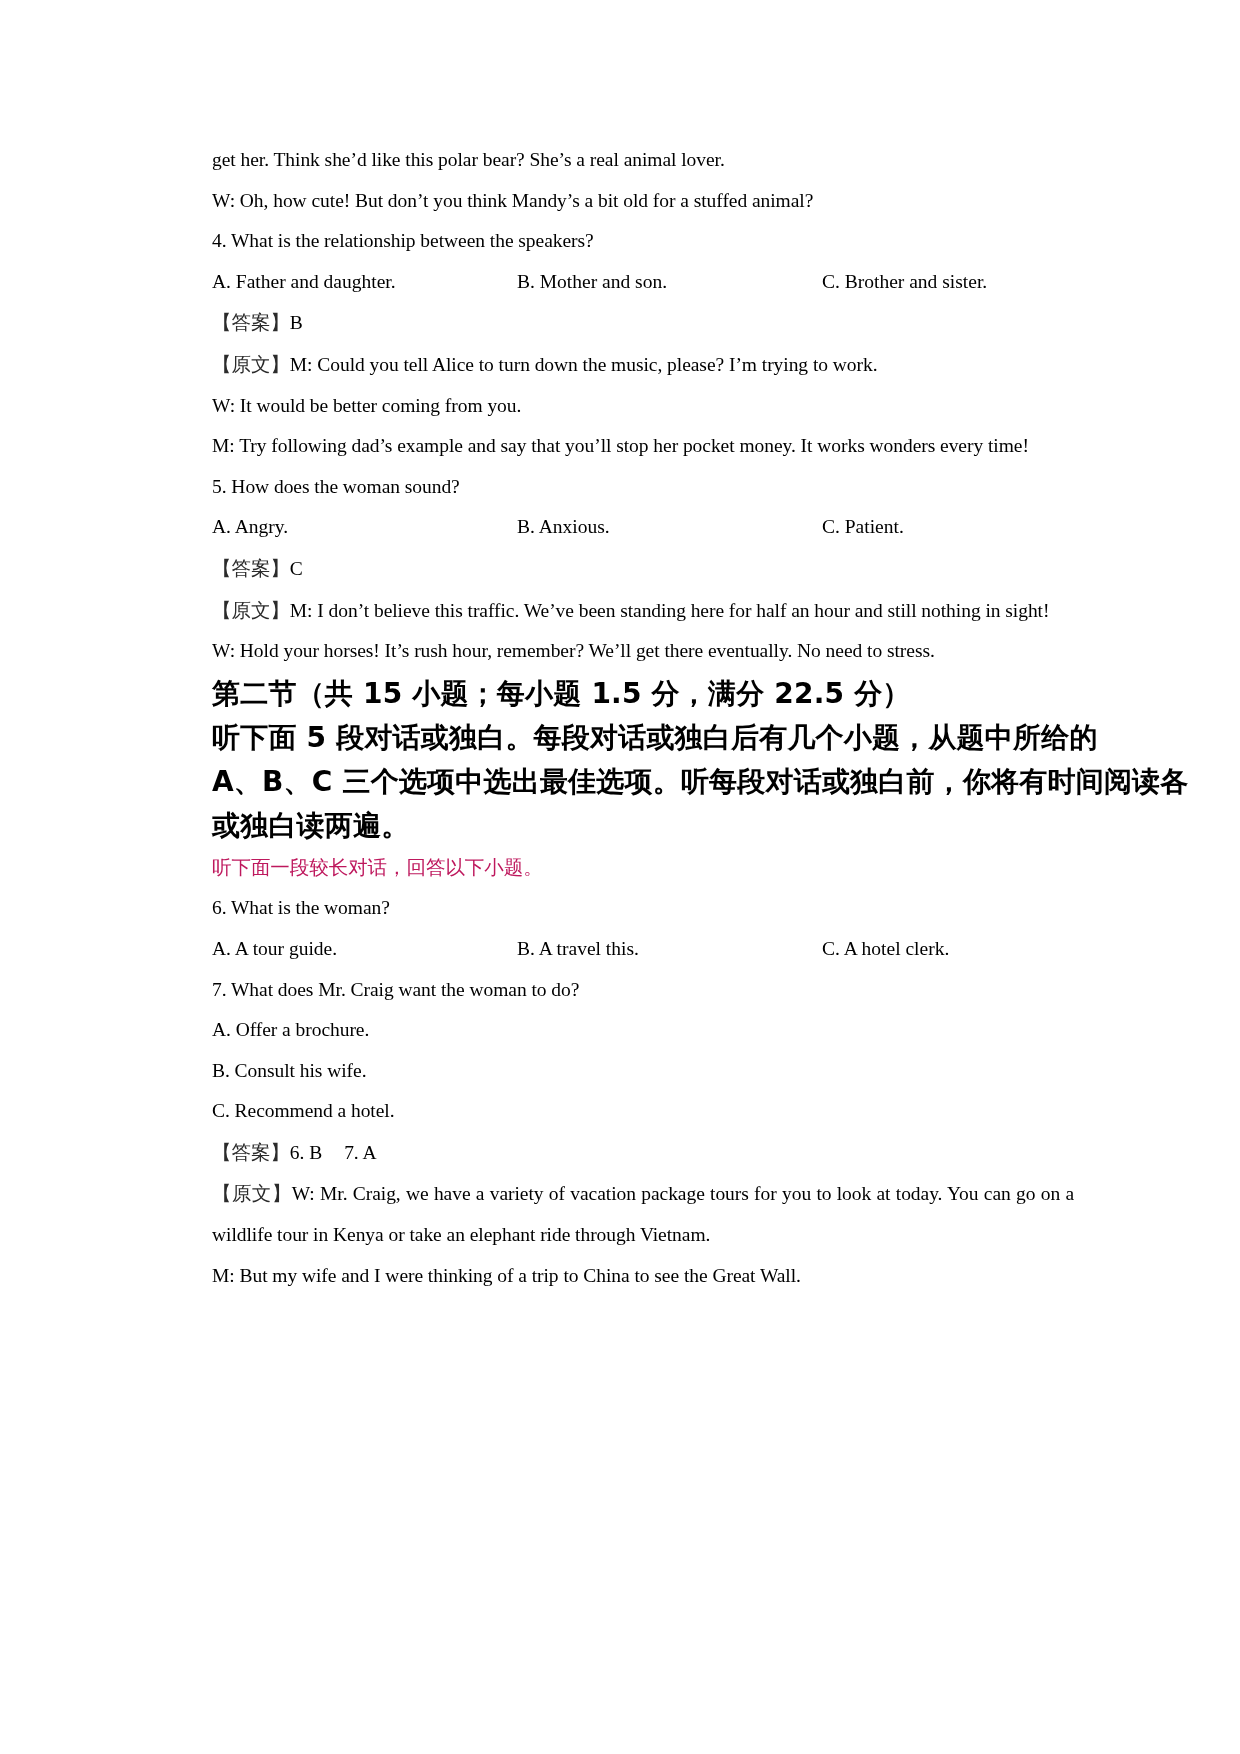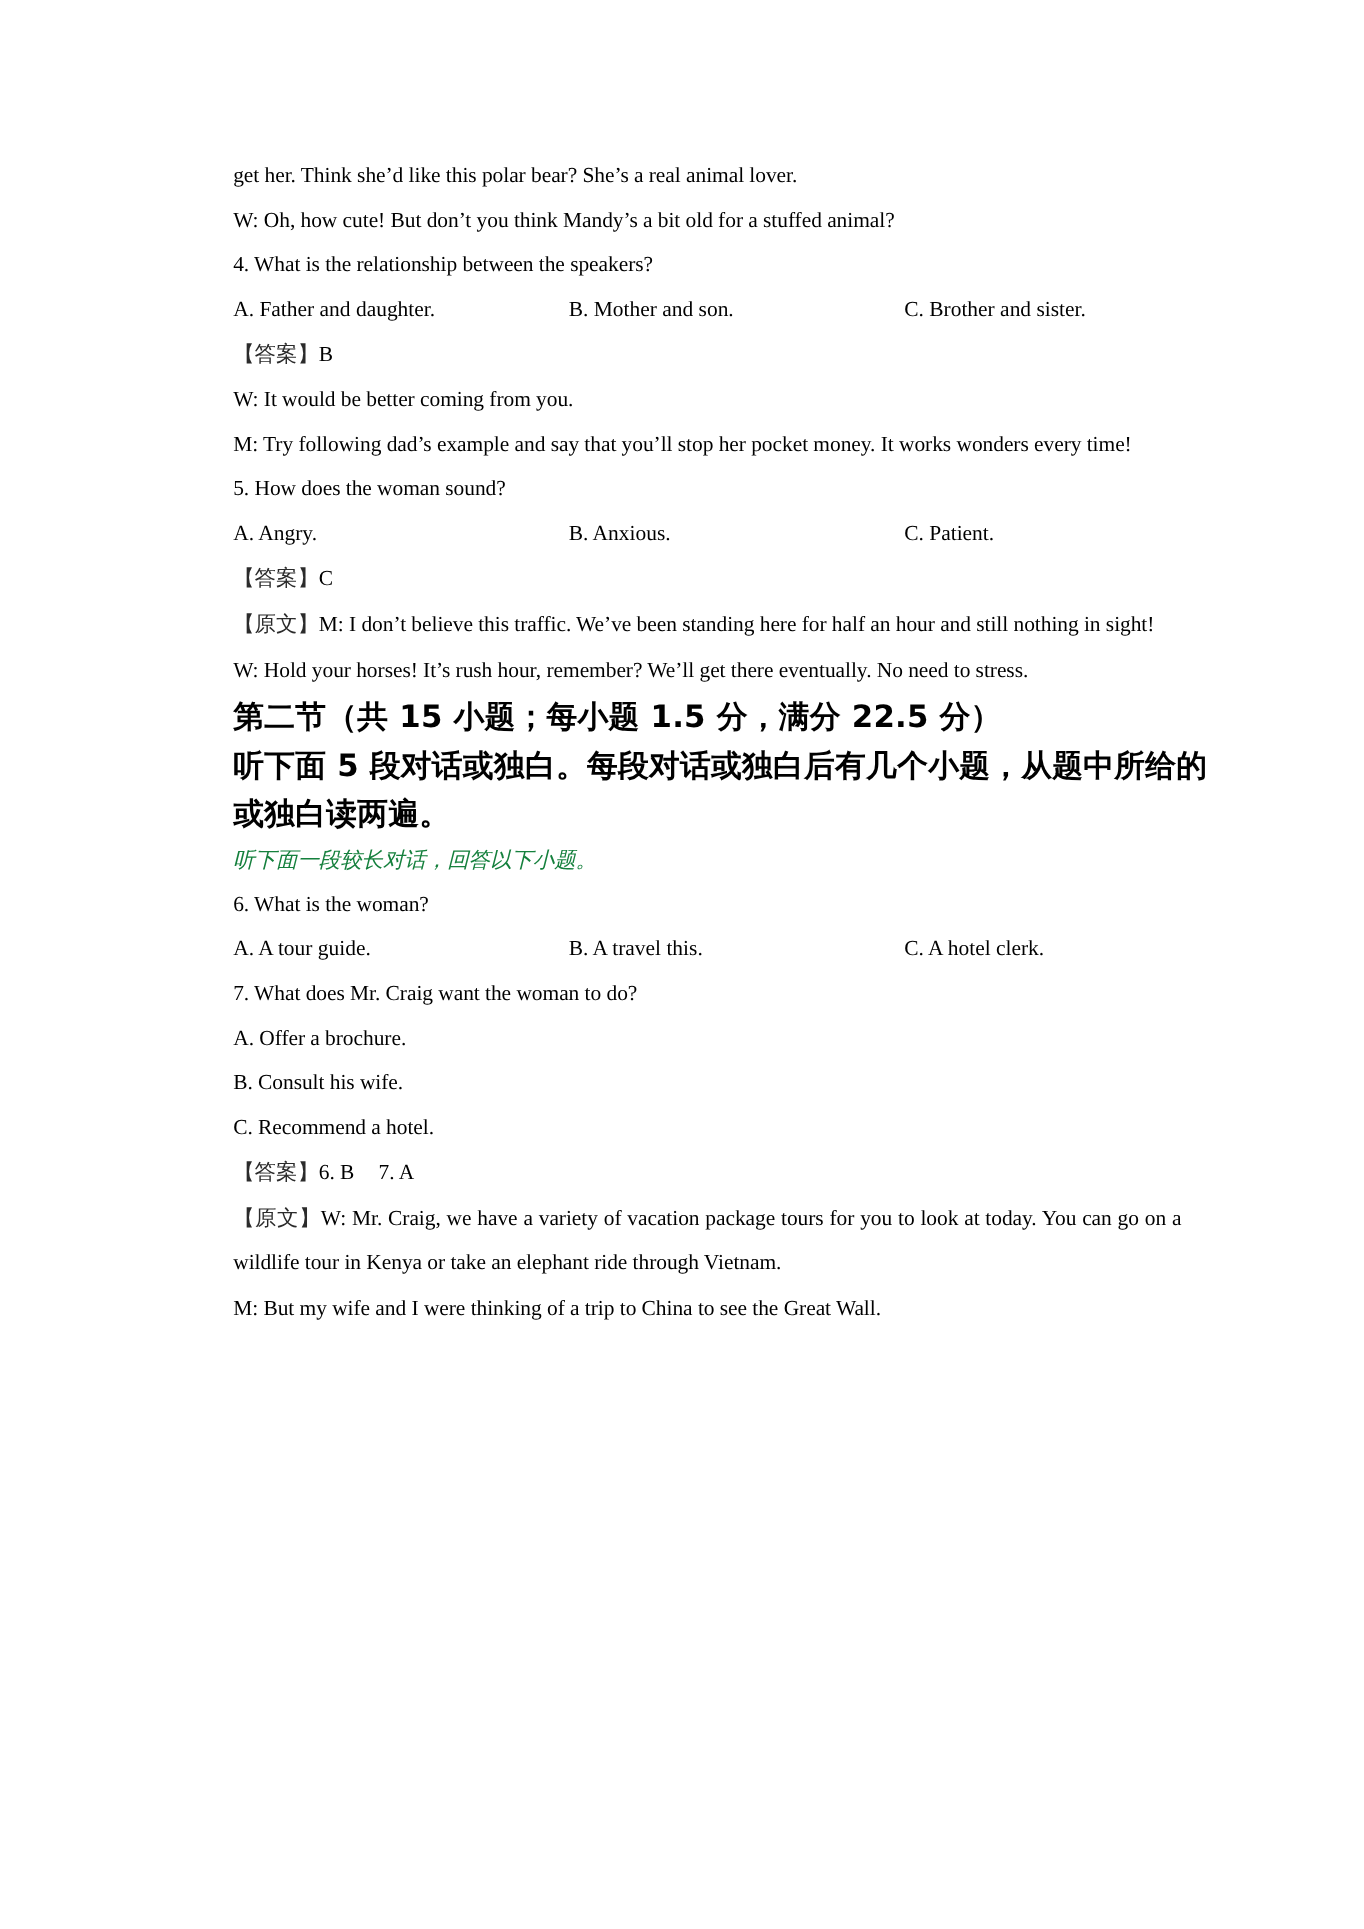--- a/index.html
+++ b/index.html
@@ -54,22 +54,21 @@
   }
   .bold-cn {
     font-family: "DejaVu Sans", "Liberation Sans", sans-serif;
     font-weight: bold;
     font-size: 28px;
     line-height: 44px;
     letter-spacing: 0.2px;
     white-space: nowrap;
   }
   .gray {
-    color: #15803d;
-    font-style: italic;
+    color: #be185d;
   }
   .marker {
     font-family: Liberation Sans, sans-serif;
     color: #2b2b2b;
   }
   .sp { display: inline-block; width: 22px; }
 </style>
 </head>
 <body>
 
@@ -82,20 +81,21 @@
   <div class="para">4. What is the relationship between the speakers?</div>
 
   <div class="opts">
     <span class="oa">A. Father and daughter.</span>
     <span class="ob">B. Mother and son.</span>
     <span class="oc">C. Brother and sister.</span>
   </div>
 
   <div class="line"><span class="marker">【答案】</span><span>B</span></div>
 
+  <div class="para"><span class="marker">【原文】</span><span>M: Could you tell Alice to turn down the music, please? I’m trying to work.</span></div>
 
   <div class="para">W: It would be better coming from you.</div>
 
   <div class="para">M: Try following dad’s example and say that you’ll stop her pocket money. It works wonders every time!</div>
 
   <div class="para">5. How does the woman sound?</div>
 
   <div class="opts">
     <span class="oa">A. Angry.</span>
     <span class="ob">B. Anxious.</span>
@@ -104,20 +104,21 @@
 
   <div class="line"><span class="marker">【答案】</span><span>C</span></div>
 
   <div class="para"><span class="marker">【原文】</span><span>M: I don’t believe this traffic. We’ve been standing here for half an hour and still nothing in sight!</span></div>
 
   <div class="para">W: Hold your horses! It’s rush hour, remember? We’ll get there eventually. No need to stress.</div>
 
   <div class="bold-cn">第二节（共 15 小题；每小题 1.5 分，满分 22.5 分）</div>
 
   <div class="bold-cn">听下面 5 段对话或独白。每段对话或独白后有几个小题，从题中所给的</div>
+  <div class="bold-cn">A、B、C 三个选项中选出最佳选项。听每段对话或独白前，你将有时间阅读各</div>
   <div class="bold-cn">或独白读两遍。</div>
 
   <div class="line cn gray">听下面一段较长对话，回答以下小题。</div>
 
   <div class="para">6. What is the woman?</div>
 
   <div class="opts">
     <span class="oa">A. A tour guide.</span>
     <span class="ob">B. A travel this.</span>
     <span class="oc">C. A hotel clerk.</span>

